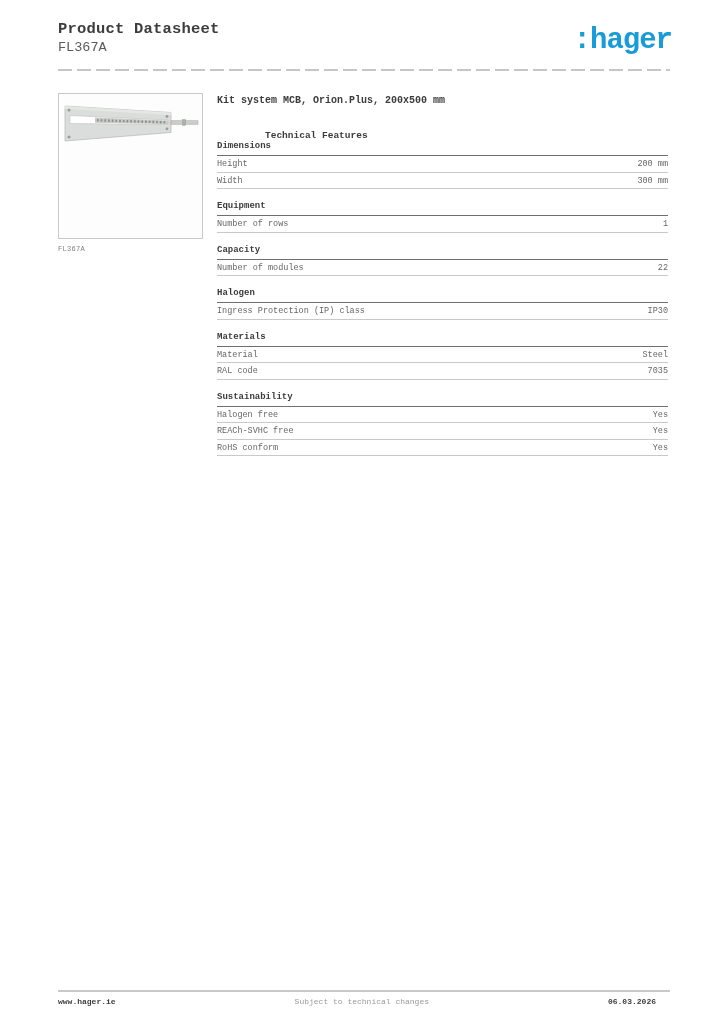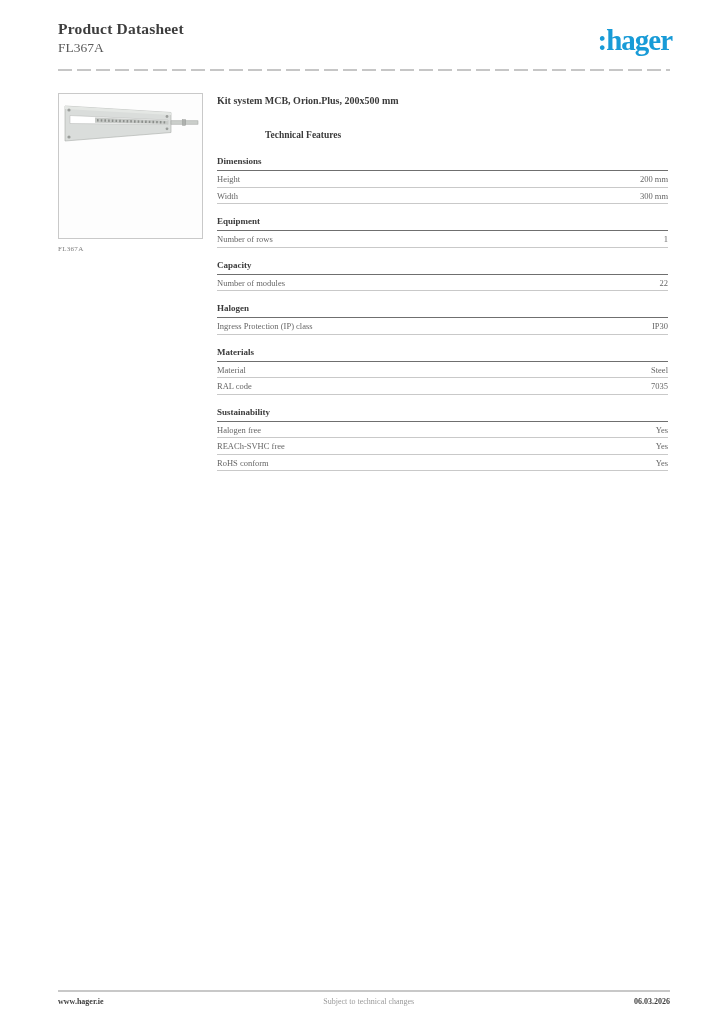--- a/index.html
+++ b/index.html
@@ -1,21 +1,21 @@
 <!DOCTYPE html>
 <html><head>
 <meta charset="utf-8">
 <style>
   * { margin:0; padding:0; box-sizing:border-box; }
   html,body { background:#ffffff; }
   .page {
     position:relative;
     width:724px; height:1024px;
     background:#ffffff;
-    font-family:Liberation Serif, serif;
+    font-family:Liberation Mono, monospace;
     overflow:hidden;
   }
   
   .header { position:absolute; left:58px; top:20px; }
   .doc-title { font-size:15.5px; font-weight:bold; color:#3d3d3d; letter-spacing:0.2px; }
   .doc-subtitle { font-size:13.5px; color:#5a5a5a; margin-top:2px; }
   .logo {
     position:absolute; right:52px; top:24px;
     font-size:29px; font-weight:bold; letter-spacing:-1px;
     color:#189bd7;
@@ -31,40 +31,40 @@
     border:1px solid #c9c9c9; background:#fdfdfd;
   }
   .image-caption {
     position:absolute; left:58px; top:245px;
     font-size:7px; color:#7f7f7f; letter-spacing:0.3px;
   }
   
   .spec-col { position:absolute; left:217px; top:95px; width:451px; }
   .product-title { font-size:10px; font-weight:bold; color:#3b3b3b; }
   .features-heading { font-size:9.5px; font-weight:bold; color:#3b3b3b; margin-top:24px;margin-left:48px; }
-  .sections { margin-top:16px; }
+  .sections { }
   .section { margin-bottom:12px; }
   .section-title {
     font-size:9px; font-weight:bold; color:#3b3b3b;
     padding-bottom:4px; border-bottom:1px solid #6f6f6f;
   }
   .spec-row {
     display:flex; justify-content:space-between; align-items:center;
     padding:3px 0 2.5px 0; border-bottom:1px solid #c9c9c9;
     font-size:8.5px; color:#666666;
   }
   .spec-label { text-align:left; }
   .spec-value { text-align:right; }
   
   .footer-rule {
     position:absolute; left:58px; right:54px; top:990px; height:1.5px;
     background:#c8c8c8;
   }
   .footer {
-    position:absolute; left:58px; right:54px; top:997px;
+    position:absolute; left:58px; right:68px; top:997px;
     display:flex; justify-content:space-between; align-items:baseline;
     font-size:8px; color:#3d3d3d;
   }
   .footer .website { font-weight:bold; }
   .footer .notice { color:#9a9a9a; font-weight:normal; }
   .footer .date { font-weight:bold; }
 </style>
 </head>
 <body>
 

